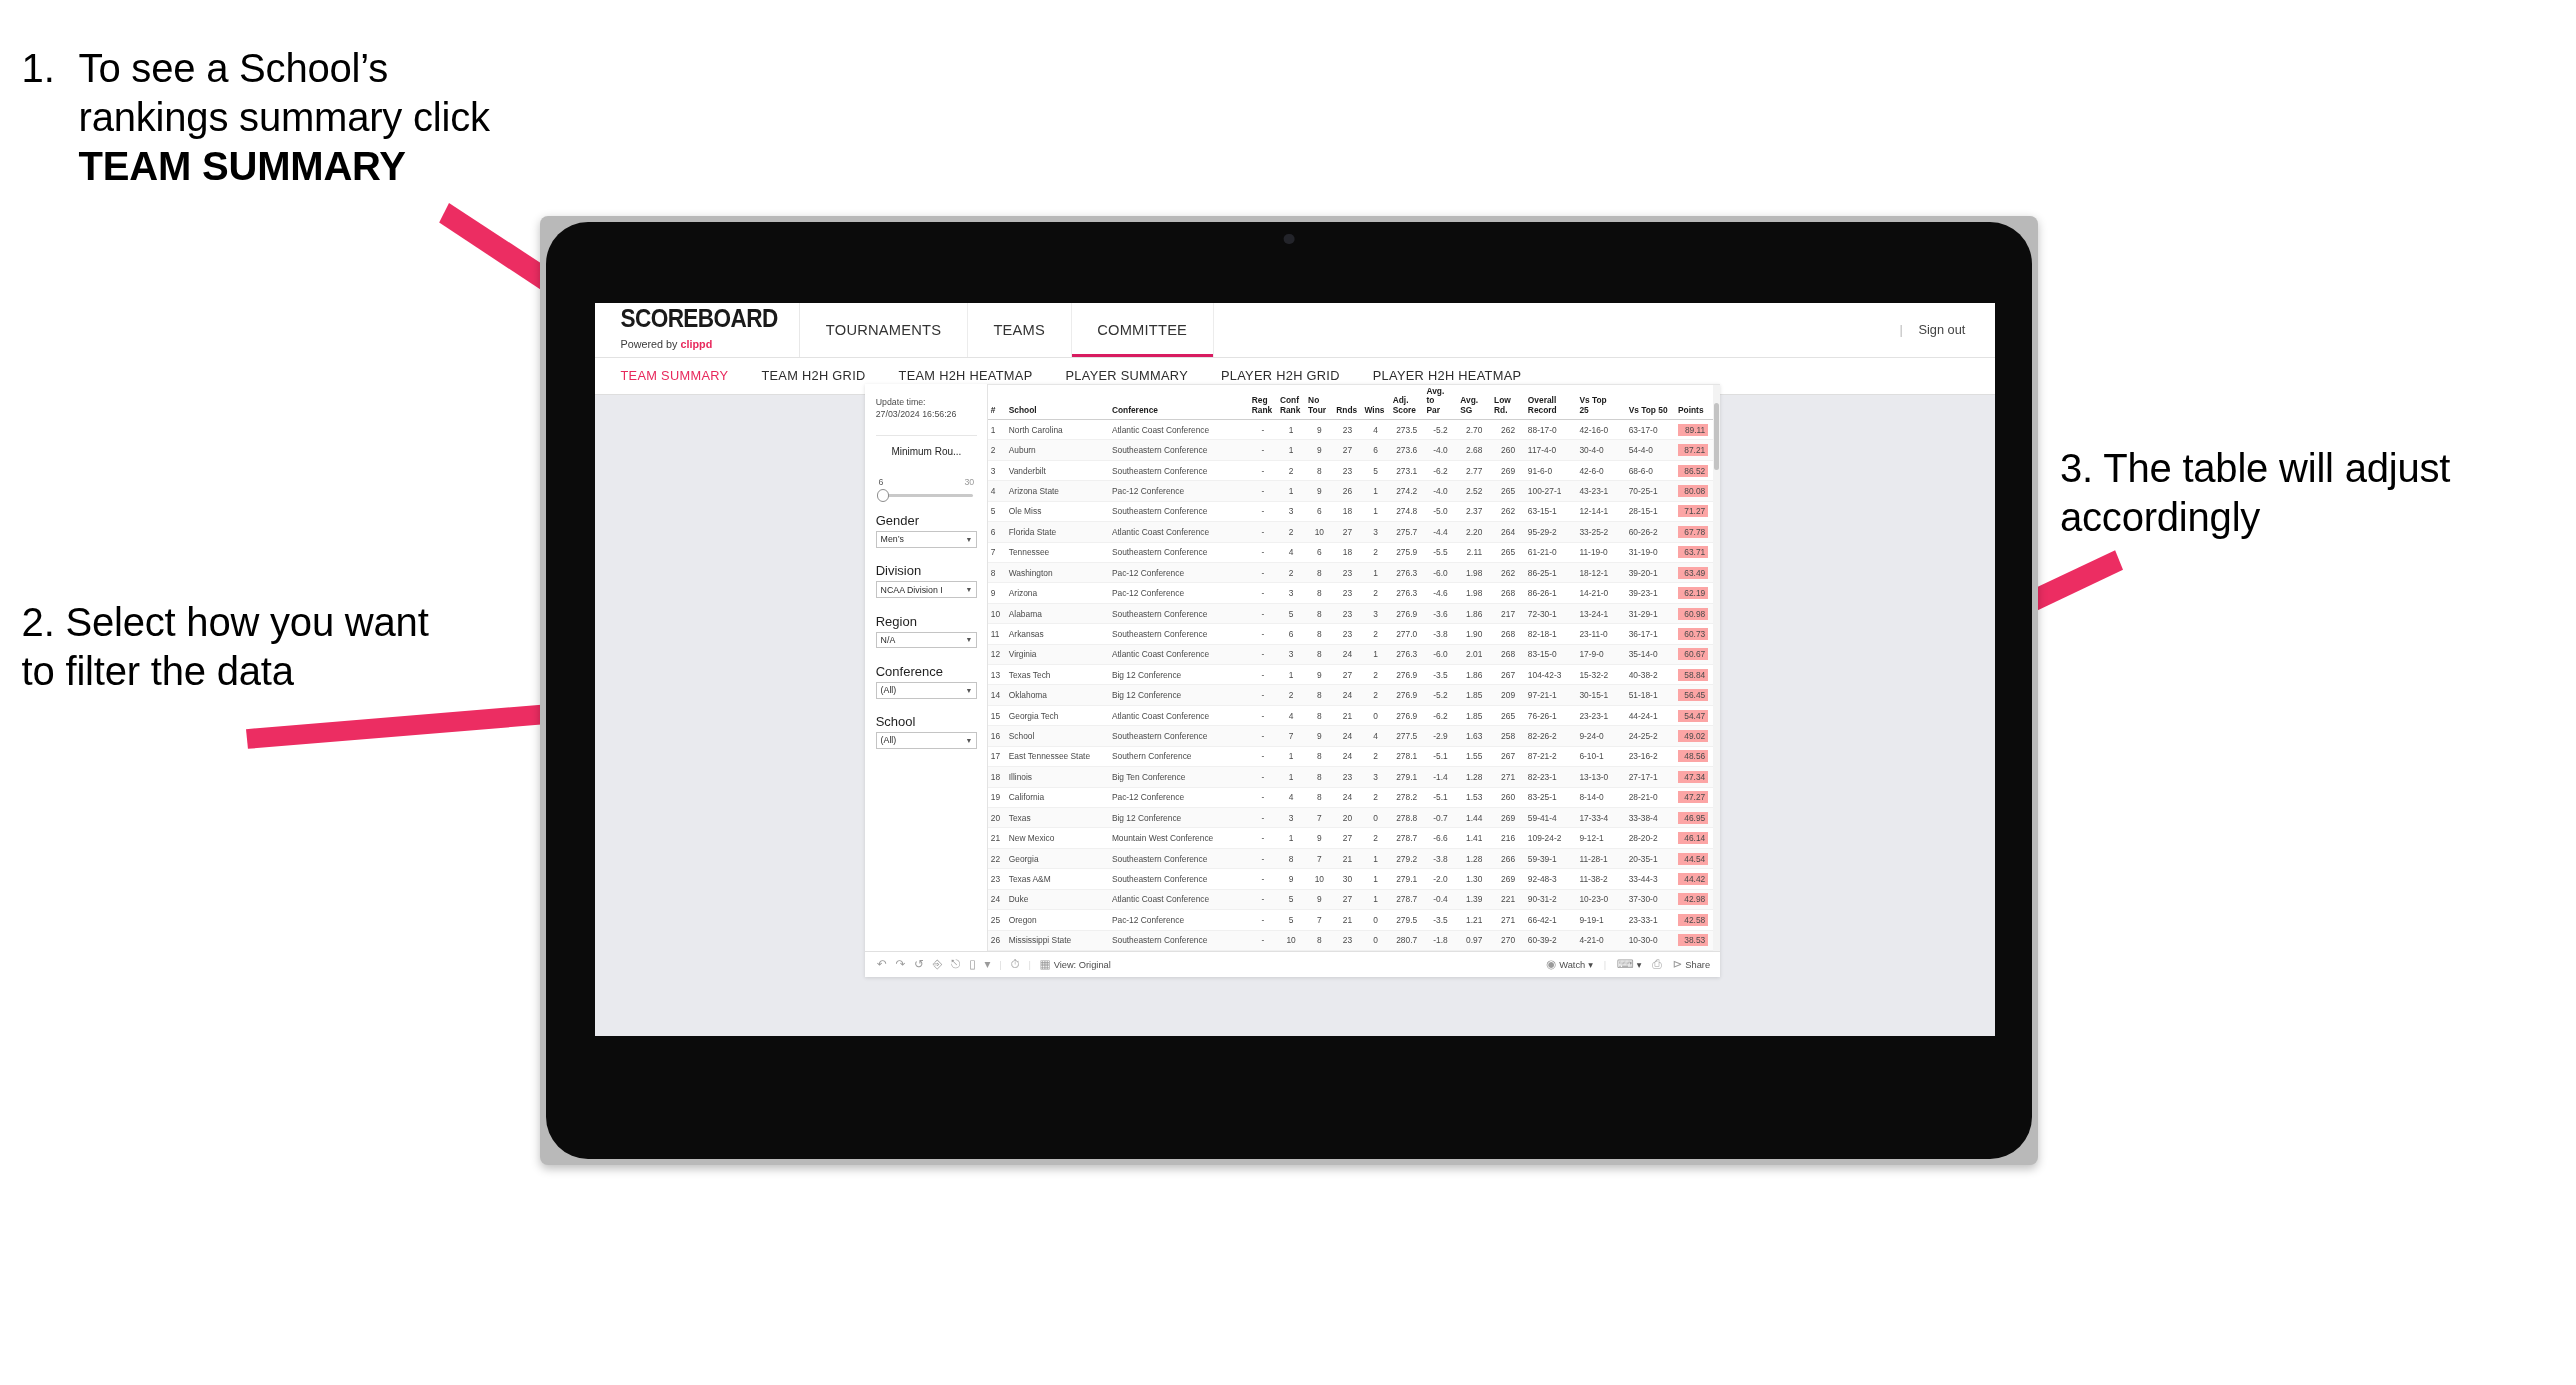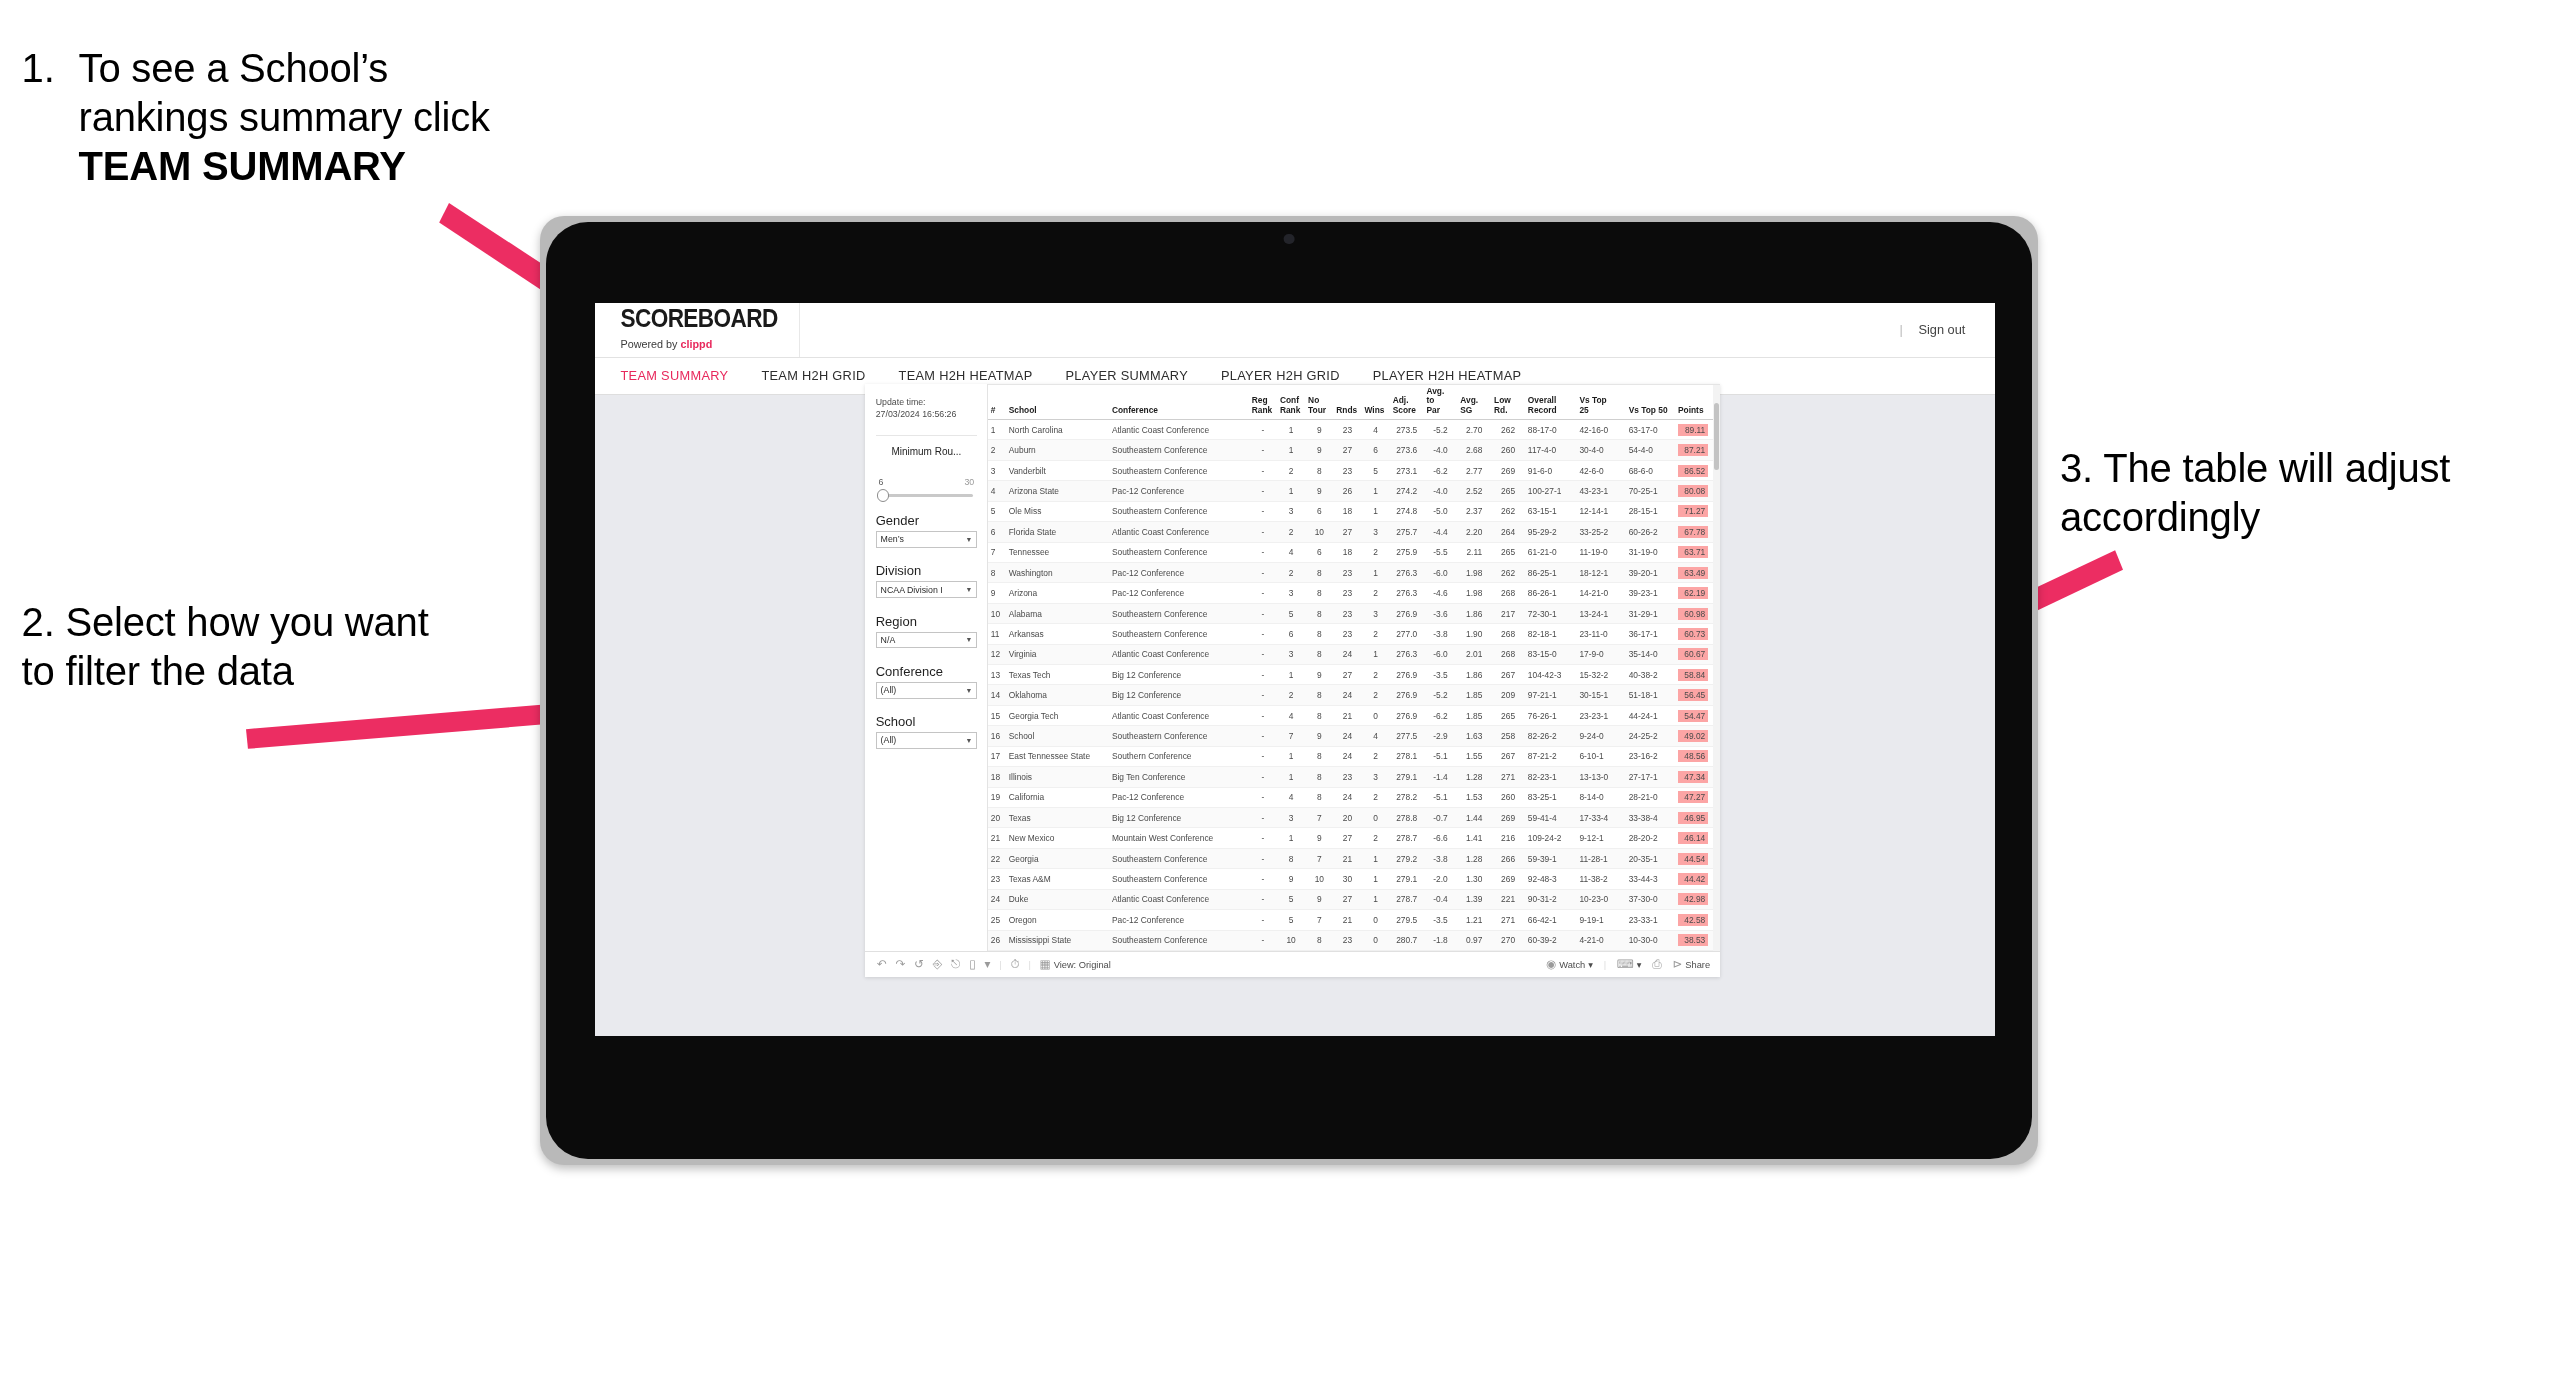--- a/index.html
+++ b/index.html
@@ -32,21 +32,21 @@
   #arrow-1 { left: 447px; top: 201px; }
   #arrow-2 { left: 423px; top: 678px; }
   #arrow-3 { left: 1710px; top: 678px; }
 
   
   #tablet {
     position: absolute;
     left: 540px; top: 216px;
     width: 1498px; height: 949px;
     background: #b9b9b9;
-    border-radius: 24px;
+    border-radius: 8px;
     box-shadow: 0 3.9px 9.8px rgba(0,0,0,0.25);
     padding: 5.9px;
   }
   #tablet-inner {
     width: 100%; height: 100%;
     background: #0b0b0b;
     border-radius: 42px;
     position: relative;
   }
   #camera {
@@ -274,20 +274,25 @@
 <div id="tablet">
   <div id="tablet-inner">
     <div id="camera"></div>
 
     <div id="screen">
 
       <div class="app-header">
         <div class="brand">
           <div class="brand-title">SCOREBOARD</div>
           <div class="brand-sub"><span>Powered by </span><span class="clippd">clippd</span></div>
+        </div>
+        <div class="top-nav">
+          <div class="top-nav-item">TOURNAMENTS</div>
+          <div class="top-nav-item">TEAMS</div>
+          <div class="top-nav-item active">COMMITTEE</div>
         </div>
         <div class="header-right">
           <span class="header-divider">|</span>
           <span>Sign out</span>
         </div>
       </div>
 
       <div class="sub-nav">
         <div class="sub-nav-item active">TEAM SUMMARY</div>
         <div class="sub-nav-item">TEAM H2H GRID</div>

